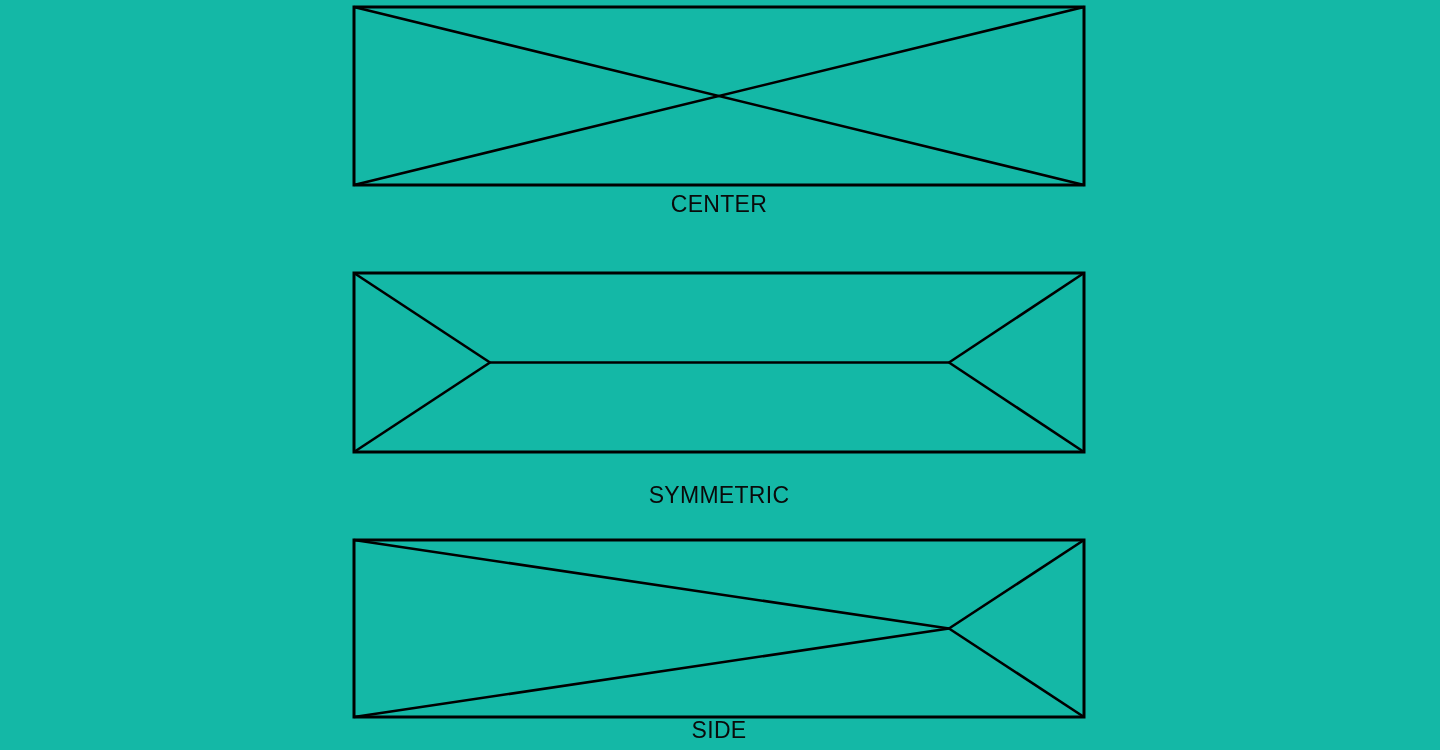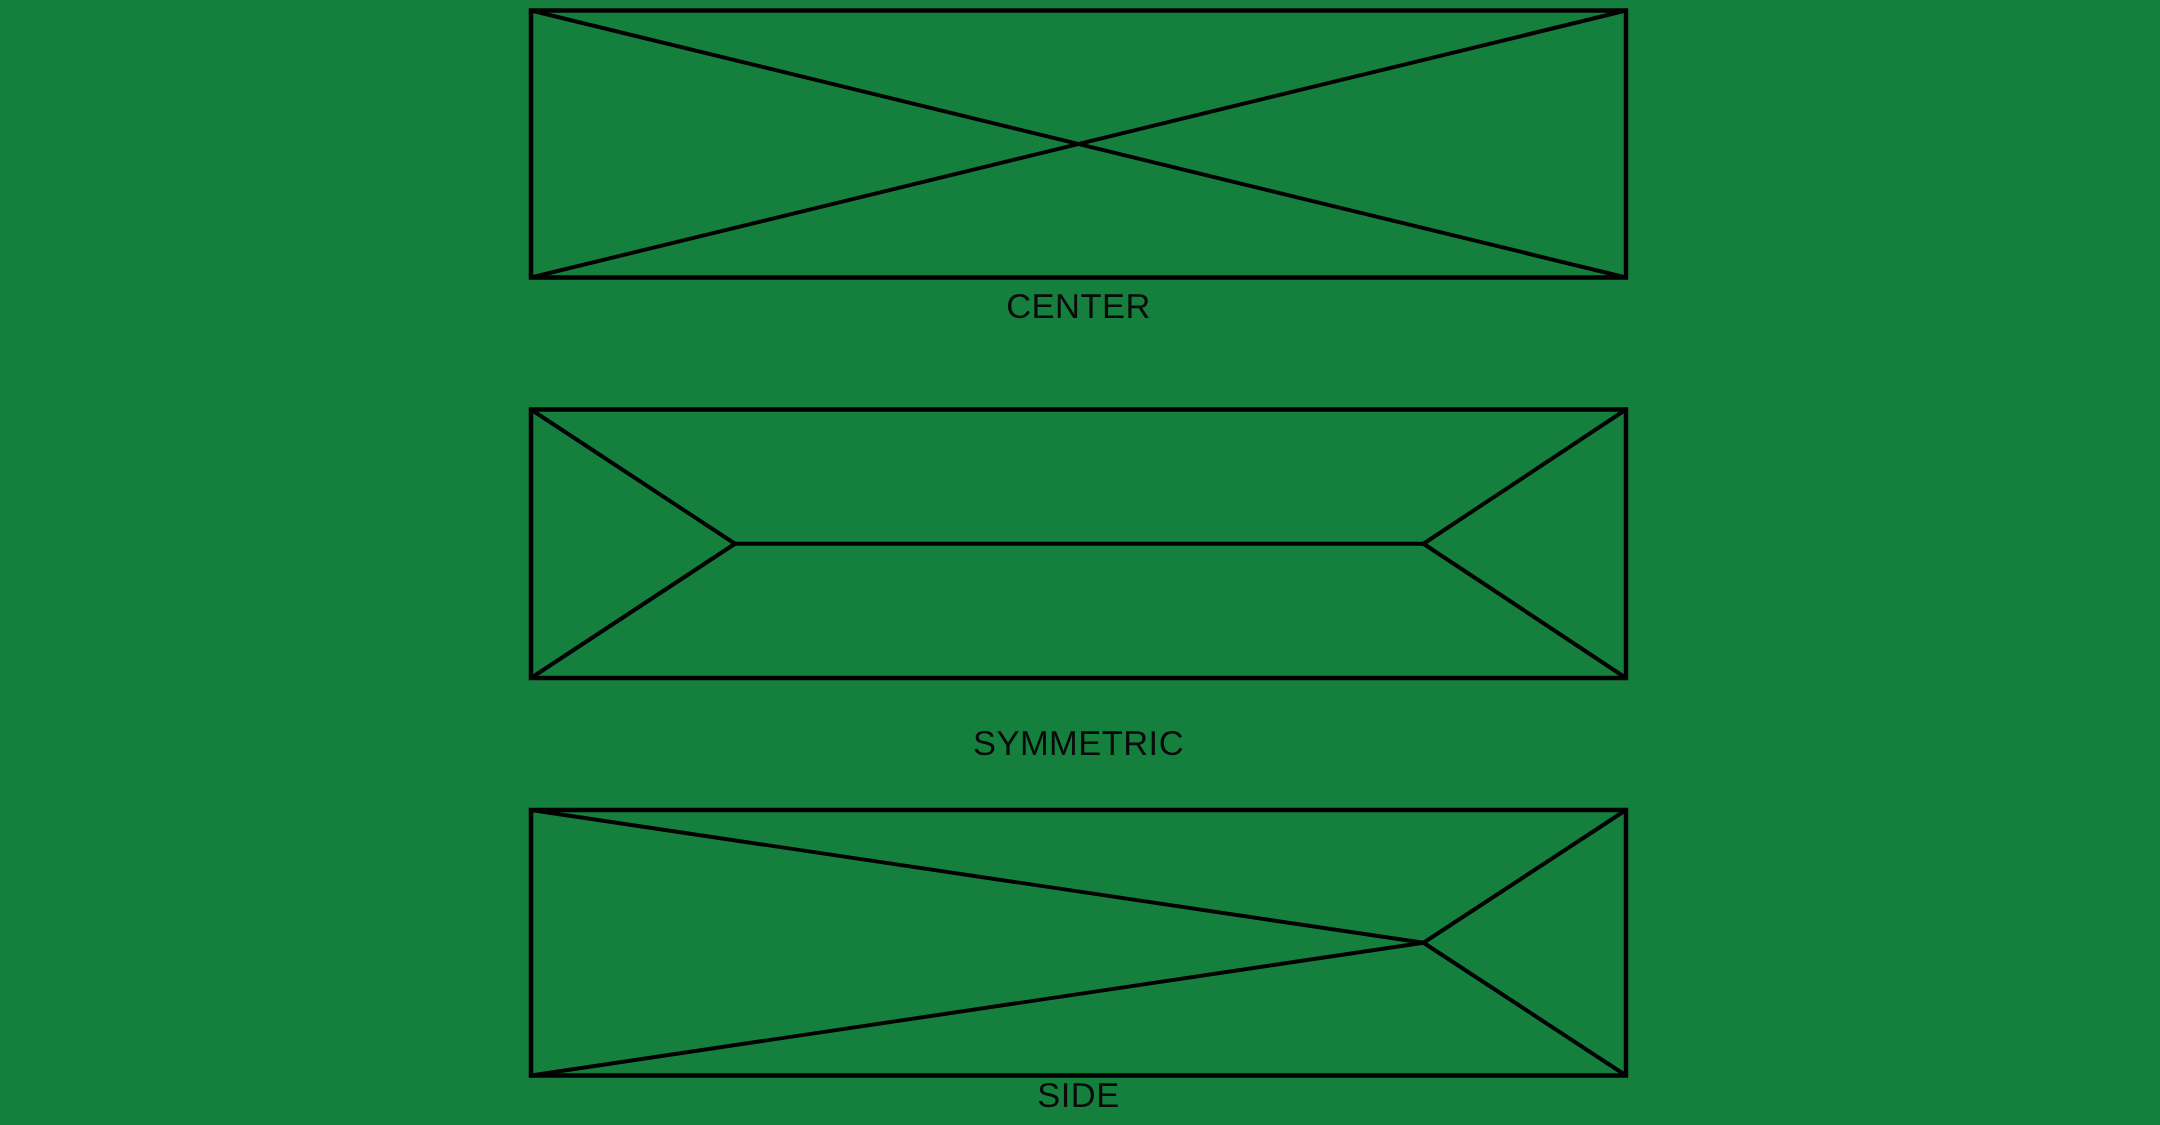--- a/index.html
+++ b/index.html
@@ -4,21 +4,21 @@
 <style>
   html, body {
     margin: 0;
     padding: 0;
     background: #ffffff;
   }
   .canvas {
     position: relative;
     width: 1440px;
     height: 750px;
-    background: #15803d;
+    background: #14b8a6;
     overflow: hidden;
     font-family: "Liberation Sans", sans-serif;
   }
   #diagram-svg {
     position: absolute;
     left: 0;
     top: 0;
     width: 1440px;
     height: 750px;
     display: block;

